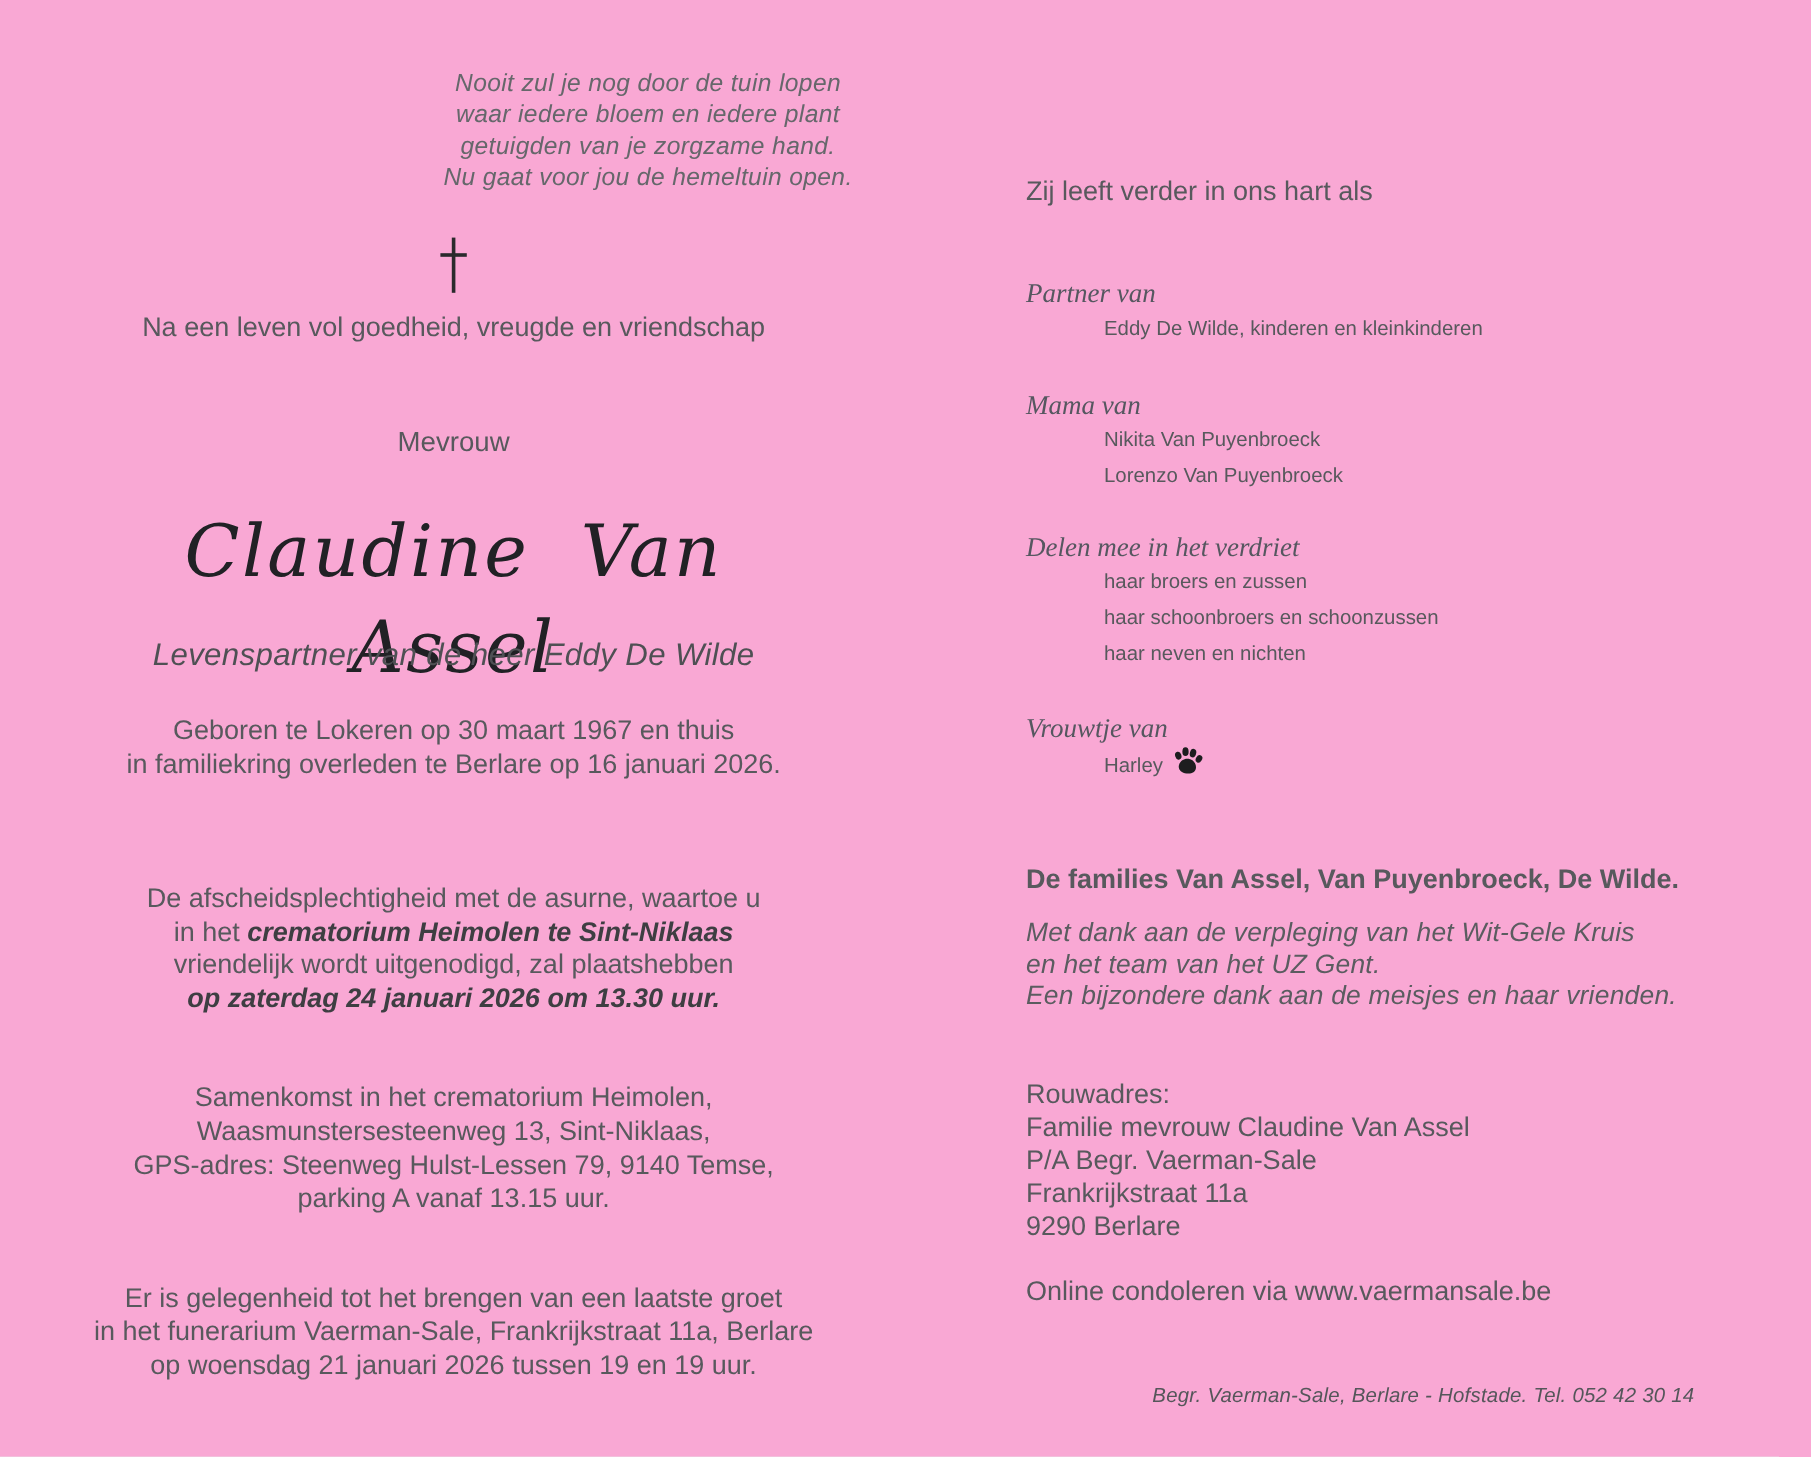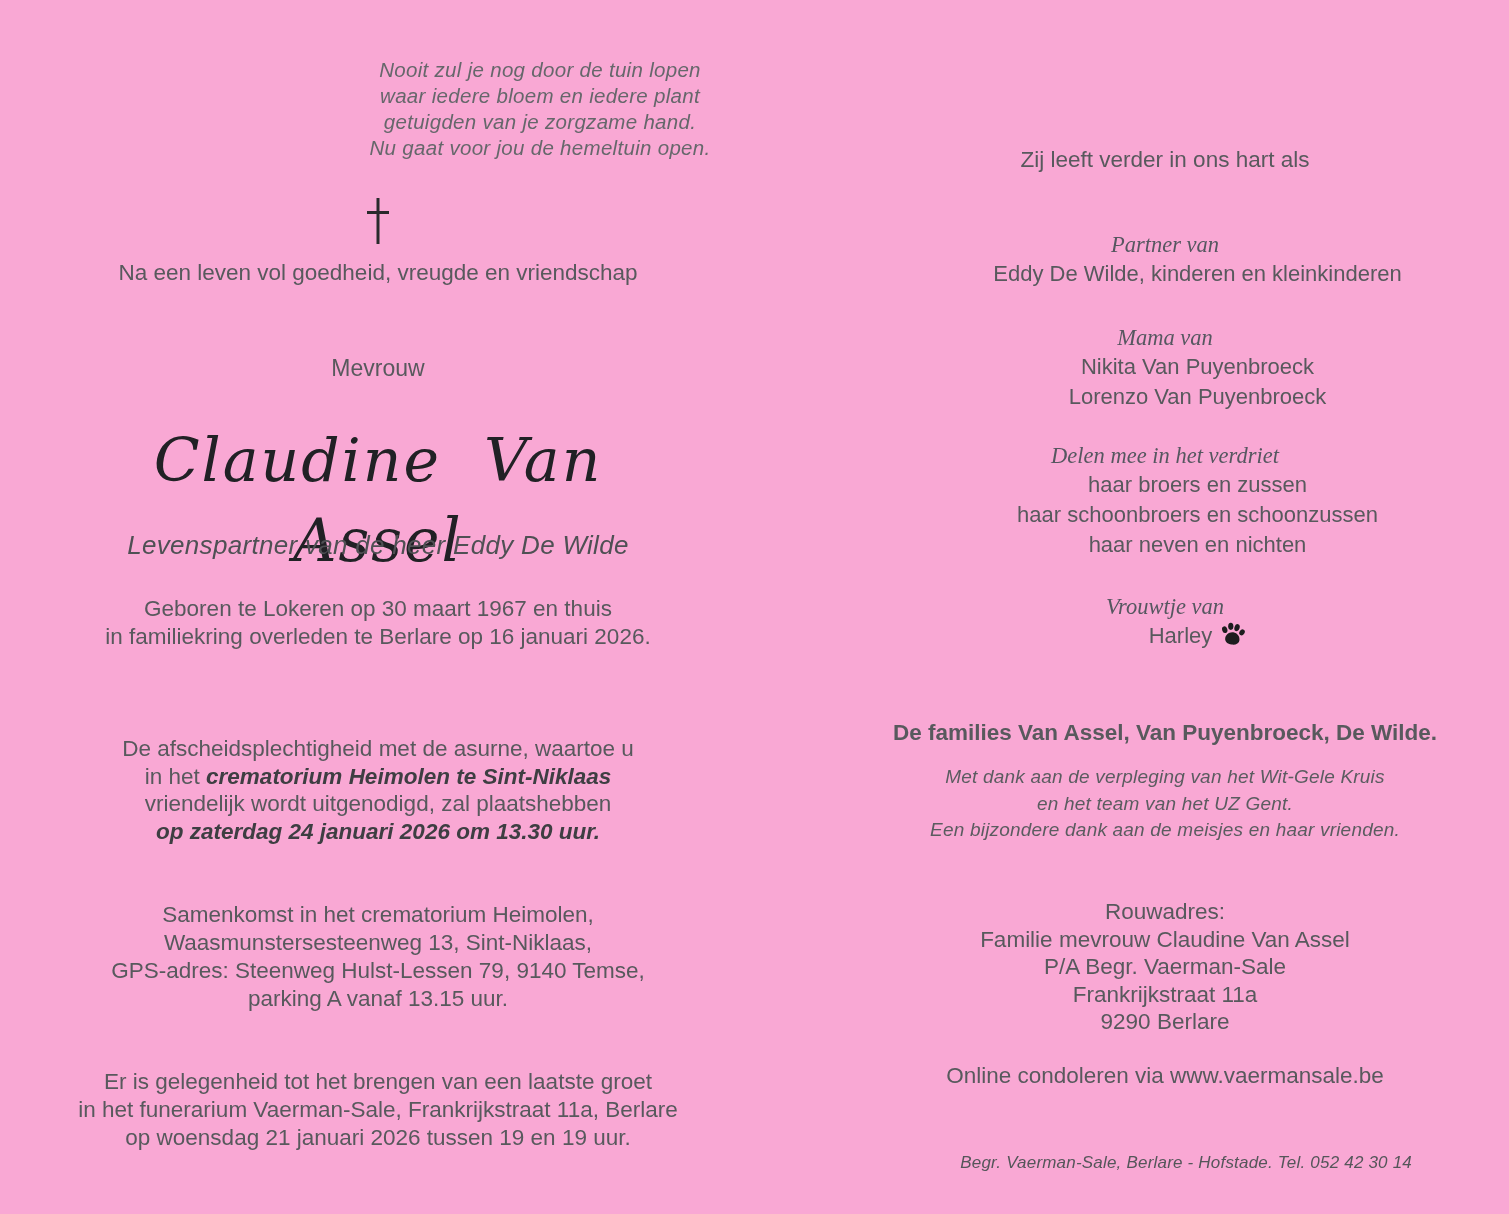--- a/index.html
+++ b/index.html
@@ -9,21 +9,21 @@
     height: 1214px;
     margin: 0 auto;
     background: #f9a8d4;
     font-family: "Liberation Sans", sans-serif;
     color: #58595d;
     overflow: hidden;
   }
   .abs { position: absolute; }
   .center { text-align: center; }
   .leftcol { left: 60px; width: 636px; }
-  .rightcol { left: 855px; width: 620px; text-align: center; }
+  .rightcol { left: 855px; width: 620px; text-align: left; }
 
   .poem {
     left: 260px; top: 57px; width: 560px;
     text-align: center;
     font-style: italic;
     font-size: 20.5px;
     line-height: 26px;
     color: #66676b;
     letter-spacing: 0.3px;
   }
@@ -65,34 +65,34 @@
 
   .ceremony { top: 735px; font-size: 22.5px; line-height: 27.5px; }
   .bold-it { font-weight: bold; font-style: italic; color: #3e3e42; }
 
   .gathering { top: 901px; font-size: 22.5px; line-height: 28px; }
   .farewell  { left: 55px; width: 646px; top: 1068px; font-size: 22.5px; line-height: 28px; }
 
   .heading { top: 147px; font-size: 22.5px; }
 
   .rel-label { font-style: italic; font-size: 22.5px; line-height: 29px; color: #565760; font-family: Liberation Serif, serif; }
-  .rel-names { padding-left: 65px; font-size: 22px; line-height: 30px; }
+  .rel-names { padding-left: 65px; font-size: 17px; line-height: 30px; }
   .sec-partner  { top: 230px; }
   .sec-mama     { top: 323px; }
   .sec-delen    { top: 441px; }
   .sec-vrouwtje { top: 592px; }
 
   .paw-icon { display: inline-block; vertical-align: -4px; margin-left: 7px; transform: rotate(8deg); }
 
   .families { top: 720px; font-size: 22.5px; font-weight: bold; }
 
   .thanks {
     top: 764px;
     font-style: italic;
-    font-size: 19px;
+    font-size: 22px;
     line-height: 26.5px;
     color: #5b5c60;
     letter-spacing: 0.2px;
   }
 
   .address { top: 898px; font-size: 22.5px; line-height: 27.5px; }
   .condolence { top: 1063px; font-size: 22.5px; }
 
   .footer {
     right: 97px; top: 1153px;

